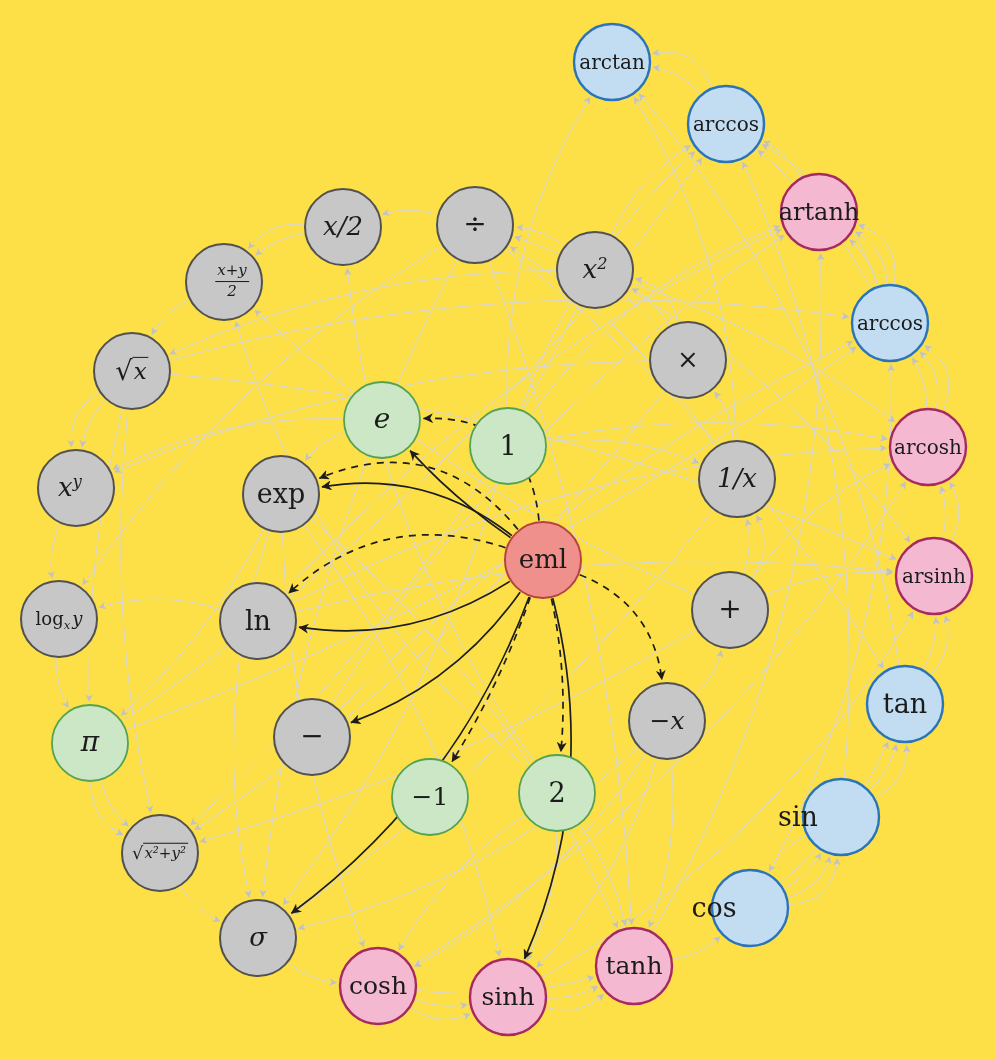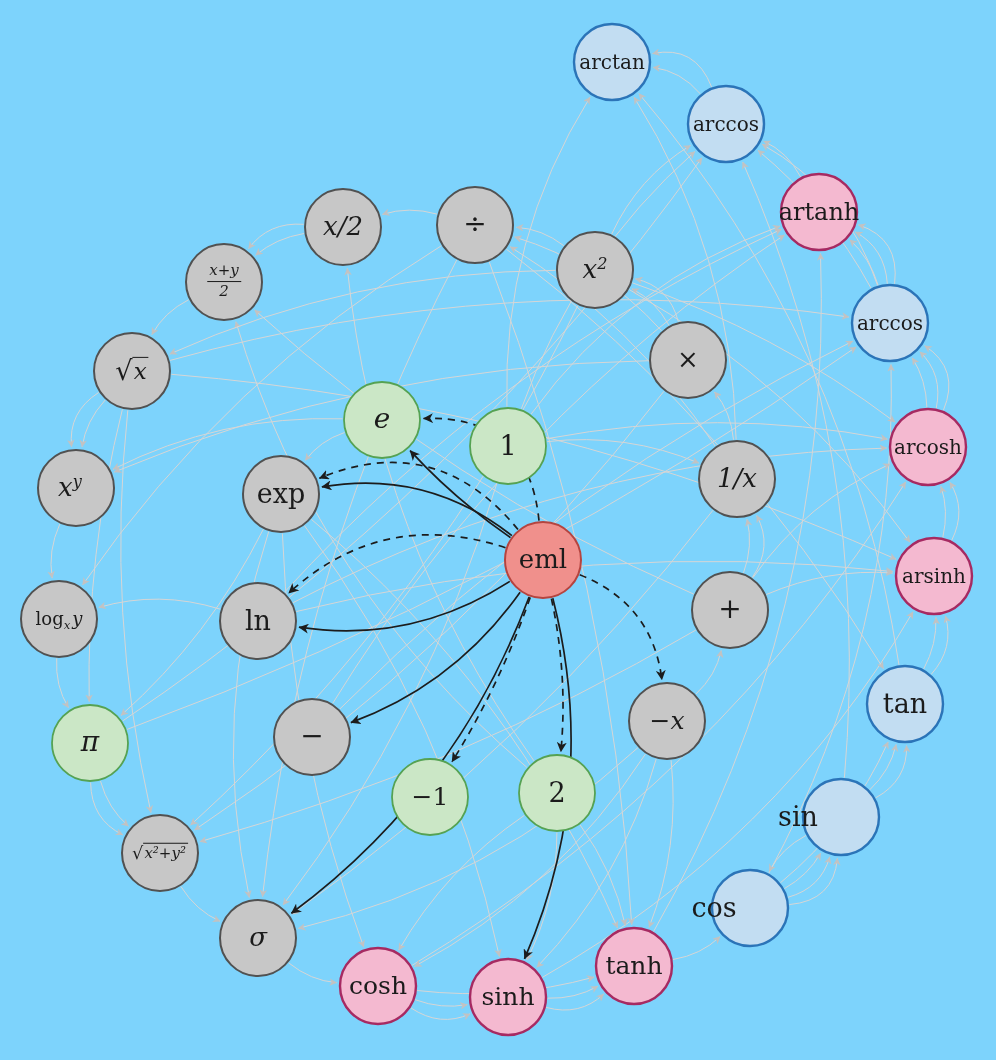--- a/index.html
+++ b/index.html
@@ -5,21 +5,21 @@
   html, body {
     margin: 0;
     padding: 0;
     background: #ffffff;
     font-family: "DejaVu Serif", serif;
   }
   .stage {
     position: relative;
     width: 996px;
     height: 1060px;
-    background: #7dd3fc;
+    background: #fde047;
     overflow: hidden;
   }
   #graph-svg {
     position: absolute;
     left: 0;
     top: 0;
   }
   #graph-labels {
     position: absolute;
     left: 0;
@@ -229,21 +229,21 @@
       <div class="node-label" style="left: 714px; top: 908px; font-size: 27px;">cos</div>
       <div class="node-label" style="left: 634px; top: 966px; font-size: 25px;">tanh</div>
       <div class="node-label" style="left: 508px; top: 997px; font-size: 25px;">sinh</div>
       <div class="node-label" style="left: 378px; top: 986px; font-size: 25px;">cosh</div>
       <div class="node-label" style="left: 258px; top: 938px; font-size: 26px; font-style: italic;">σ</div>
       <div class="node-label" style="left: 160px; top: 853px; font-size: 15px; font-style: italic;"><span class="sqrt-rad">√</span><span class="sqrt-in">x²+y²</span></div>
       <div class="node-label" style="left: 90px; top: 743px; font-size: 28px; font-style: italic;">π</div>
       <div class="node-label" style="left: 59px; top: 619px; font-size: 18px;"><span>log</span><span class="sub-base">x</span><span class="logsub-arg">y</span></div>
       <div class="node-label" style="left: 70px; top: 488px; font-size: 26px; font-style: italic;"><span>x</span><span class="sup-exp">y</span></div>
       <div class="node-label" style="left: 132px; top: 371px; font-size: 23px; font-style: italic;"><span class="sqrt-rad">√</span><span class="sqrt-in">x</span></div>
-      <div class="node-label" style="left: 224px; top: 282px; font-size: 15px; font-style: italic;"><span class="frac-wrap"><span class="frac-num">x+y</span><span class="frac-den">2</span></span></div>
+      <div class="node-label" style="left: 232px; top: 282px; font-size: 15px; font-style: italic;"><span class="frac-wrap"><span class="frac-num">x+y</span><span class="frac-den">2</span></span></div>
       <div class="node-label" style="left: 343px; top: 227px; font-size: 26px; font-style: italic;">x/2</div>
       <div class="node-label" style="left: 475px; top: 225px; font-size: 28px;">÷</div>
       <div class="node-label" style="left: 595px; top: 270px; font-size: 26px; font-style: italic;"><span>x</span><span class="sup-exp">2</span></div>
       <div class="node-label" style="left: 688px; top: 360px; font-size: 26px;">×</div>
       <div class="node-label" style="left: 737px; top: 479px; font-size: 26px; font-style: italic;">1/x</div>
       <div class="node-label" style="left: 730px; top: 610px; font-size: 28px;">+</div>
       <div class="node-label" style="left: 667px; top: 721px; font-size: 25px; font-style: italic;">−x</div>
       <div class="node-label" style="left: 382px; top: 420px; font-size: 28px; font-style: italic;">e</div>
       <div class="node-label" style="left: 508px; top: 446px; font-size: 27px;">1</div>
       <div class="node-label" style="left: 281px; top: 494px; font-size: 27px;">exp</div>

